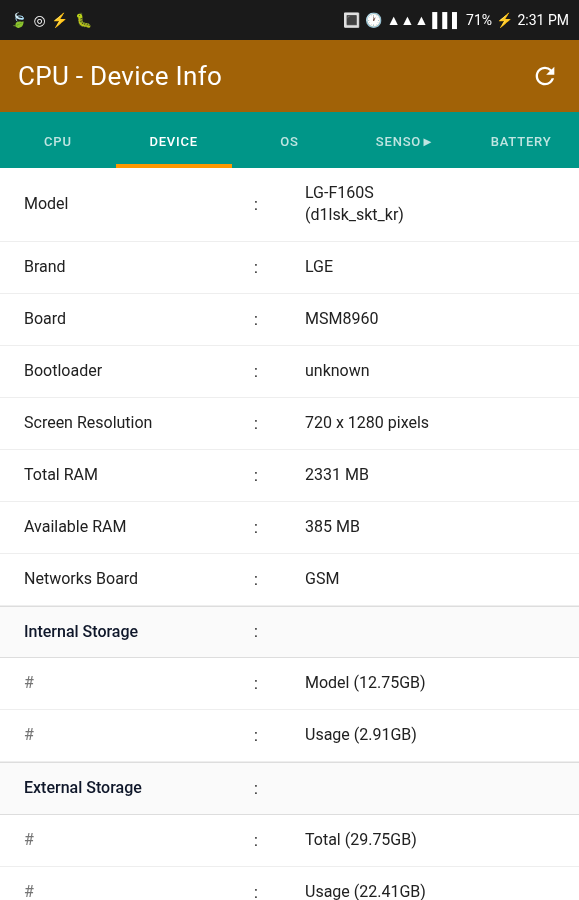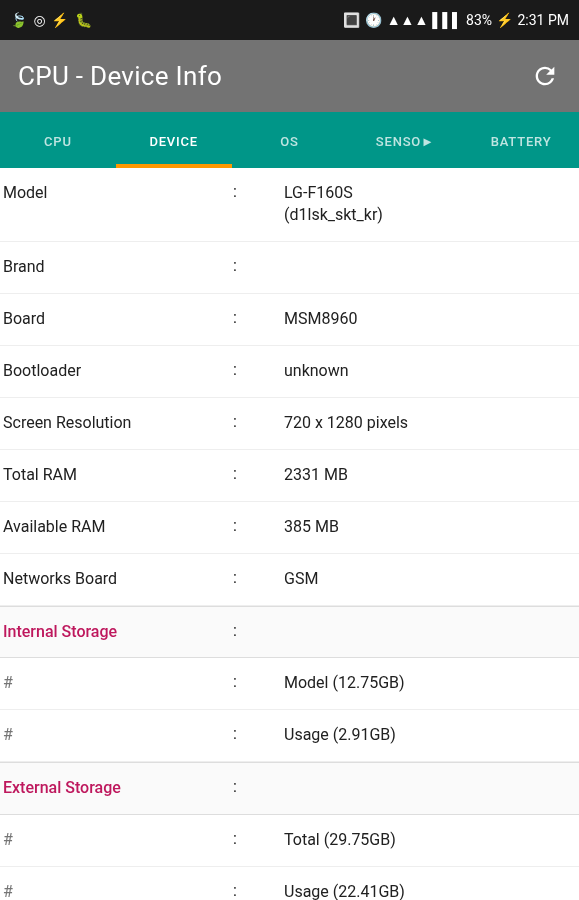--- a/index.html
+++ b/index.html
@@ -30,21 +30,21 @@
     }
     .status-right {
       display: flex;
       align-items: center;
       gap: 4px;
       font-size: 14px;
     }
 
     
     .app-header {
-      background: #737373;
+      background: #a16207;
       color: white;
       height: 72px;
       display: flex;
       align-items: center;
       justify-content: space-between;
       padding: 0 18px;
     }
     .app-title {
       font-size: 26px;
       font-weight: 400;
@@ -102,22 +102,22 @@
     }
 
     
     .content {
       background: white;
       padding: 0;
     }
 
     .info-row {
       display: flex;
-      align-items: flex-start;
-      padding: 14px 3px;
+      align-items: center;
+      padding: 14px 24px;
       border-bottom: 1px solid #eeeeee;
       min-height: 52px;
     }
     .info-row.section-header {
       background: #fafafa;
       border-top: 1px solid #dddddd;
       border-bottom: 1px solid #dddddd;
     }
     .info-label {
       width: 220px;
@@ -136,21 +136,21 @@
     .info-value {
       flex: 1;
       font-size: 16px;
       color: #212121;
       line-height: 1.4;
       margin-left: 37px;
     }
     .info-row.section-header .info-label {
       font-size: 16px;
       font-weight: 500;
-      color: #be185d;
+      color: #0f172a;
     }
     .hash-label {
       color: #757575;
       font-size: 16px;
     }
   </style>
 </head>
 <body>
 
 <div class="status-bar">
@@ -158,21 +158,21 @@
     <span>🍃</span>
     <span>◎</span>
     <span>⚡</span>
     <span>🐛</span>
   </div>
   <div class="status-right">
     <span>🔳</span>
     <span>🕐</span>
     <span>▲▲▲</span>
     <span>▌▌▌</span>
-    <span>83%</span>
+    <span>71%</span>
     <span>⚡</span>
     <span>2:31 PM</span>
   </div>
 </div>
 
 <div class="app-header">
   <span class="app-title">CPU - Device Info</span>
   <div class="refresh-icon">
     <svg viewBox="0 0 24 24" xmlns="http://www.w3.org/2000/svg">
       <path d="M17.65 6.35A7.958 7.958 0 0 0 12 4c-4.42 0-7.99 3.58-7.99 8s3.57 8 7.99 8c3.73 0 6.84-2.55 7.73-6h-2.08A5.99 5.99 0 0 1 12 18c-3.31 0-6-2.69-6-6s2.69-6 6-6c1.66 0 3.14.69 4.22 1.78L13 11h7V4l-2.35 2.35z"></path>
@@ -203,20 +203,21 @@
 
   <div class="info-row">
     <span class="info-label">Model</span>
     <span class="info-sep">:</span>
     <span class="info-value">LG-F160S<br>(d1lsk_skt_kr)</span>
   </div>
 
   <div class="info-row">
     <span class="info-label">Brand</span>
     <span class="info-sep">:</span>
+    <span class="info-value">LGE</span>
   </div>
 
   <div class="info-row">
     <span class="info-label">Board</span>
     <span class="info-sep">:</span>
     <span class="info-value">MSM8960</span>
   </div>
 
   <div class="info-row">
     <span class="info-label">Bootloader</span>

